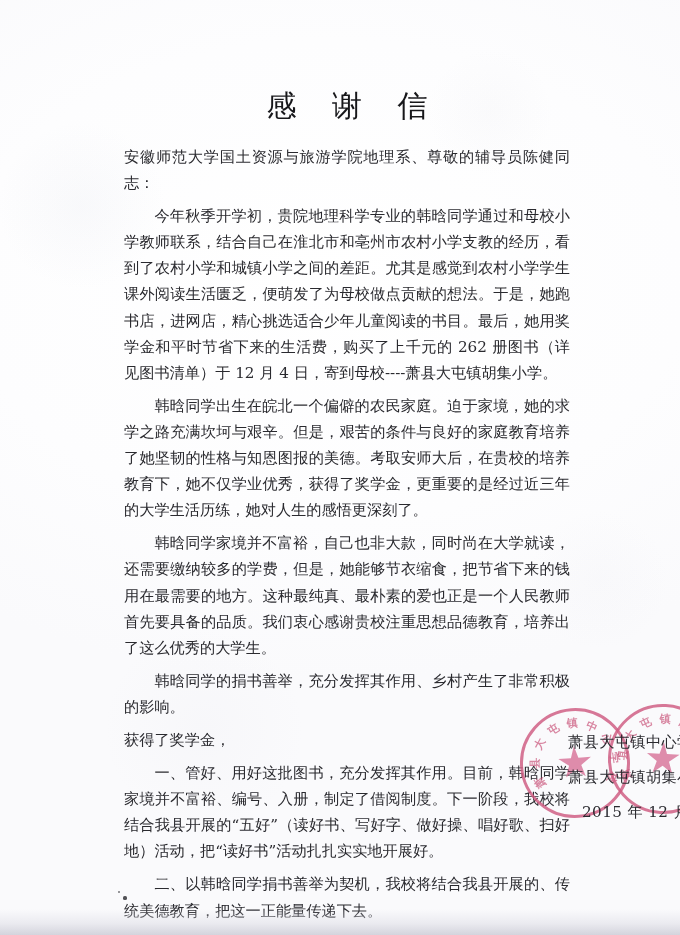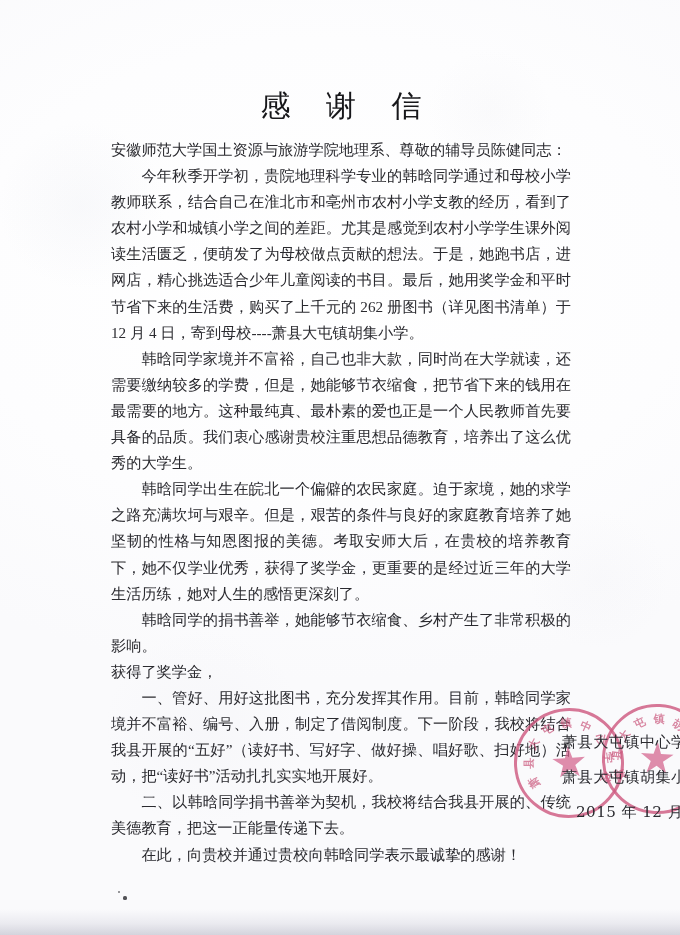--- a/index.html
+++ b/index.html
@@ -38,21 +38,21 @@
     position: absolute;
     left: 0; right: 0; bottom: 0;
     height: 26px;
     background: linear-gradient(180deg, rgba(228,228,234,0) 0%, rgba(222,222,230,.55) 55%, rgba(205,205,215,.85) 100%);
     pointer-events: none;
   }
 
   
   #content {
     position: absolute;
-    left: 110px;
+    left: 116px;
     top: 0;
     width: 462px;
     height: 935px;
   }
 
   #letter-title {
     position: absolute;
     top: 86px;
     left: 0;
     width: 462px;
@@ -70,23 +70,22 @@
     top: 137px;
     left: 1px;
     width: 460px;
     font-size: 15.2px;
     line-height: 26.1px;
     color: #2a2a2f;
     text-align: justify;
     text-justify: inter-character;
   }
   .para {
-    margin: 0;
+    margin: 7px;
     text-indent: 2em;
-    font-family: Liberation Serif, serif;
   }
   .para.flush { text-indent: 0; }
 
   
   #signature-block {
     position: absolute;
     left: 330px;
     top: 700px;
     width: 330px;
     height: 150px;
@@ -152,23 +151,23 @@
 <div id="page">
   <div id="scan-noise"></div>
 
   <div id="content">
 
     <div id="letter-title">感 谢 信</div>
 
     <div id="body-text">
         <p class="para flush">安徽师范大学国土资源与旅游学院地理系、尊敬的辅导员陈健同志：</p>
         <p class="para">今年秋季开学初，贵院地理科学专业的韩晗同学通过和母校小学教师联系，结合自己在淮北市和亳州市农村小学支教的经历，看到了农村小学和城镇小学之间的差距。尤其是感觉到农村小学学生课外阅读生活匮乏，便萌发了为母校做点贡献的想法。于是，她跑书店，进网店，精心挑选适合少年儿童阅读的书目。最后，她用奖学金和平时节省下来的生活费，购买了上千元的 262 册图书（详见图书清单）于 12 月 4 日，寄到母校----萧县大屯镇胡集小学。</p>
+        <p class="para">韩晗同学出生在皖北一个偏僻的农民家庭。迫于家境，她的求学之路充满坎坷与艰辛。但是，艰苦的条件与良好的家庭教育培养了她坚韧的性格与知恩图报的美德。考取安师大后，在贵校的培养教育下，她不仅学业优秀，获得了奖学金，更重要的是经过近三年的大学生活历练，她对人生的感悟更深刻了。</p>
         <p class="para">韩晗同学家境并不富裕，自己也非大款，同时尚在大学就读，还需要缴纳较多的学费，但是，她能够节衣缩食，把节省下来的钱用在最需要的地方。这种最纯真、最朴素的爱也正是一个人民教师首先要具备的品质。我们衷心感谢贵校注重思想品德教育，培养出了这么优秀的大学生。</p>
-        <p class="para">韩晗同学出生在皖北一个偏僻的农民家庭。迫于家境，她的求学之路充满坎坷与艰辛。但是，艰苦的条件与良好的家庭教育培养了她坚韧的性格与知恩图报的美德。考取安师大后，在贵校的培养教育下，她不仅学业优秀，获得了奖学金，更重要的是经过近三年的大学生活历练，她对人生的感悟更深刻了。</p>
-        <p class="para">韩晗同学的捐书善举，她能够节衣缩食、乡村产生了非常积极的影响。</p>
+        <p class="para">韩晗同学的捐书善举，充分发挥其作用、乡村产生了非常积极的影响。</p>
         <p class="para flush">获得了奖学金，</p>
         <p class="para">一、管好、用好这批图书，充分发挥其作用。目前，韩晗同学家境并不富裕、编号、入册，制定了借阅制度。下一阶段，我校将结合我县开展的“五好”（读好书、写好字、做好操、唱好歌、扫好地）活动，把“读好书”活动扎扎实实地开展好。</p>
         <p class="para">二、以韩晗同学捐书善举为契机，我校将结合我县开展的、传统美德教育，把这一正能量传递下去。</p>
         <p class="para">在此，向贵校并通过贵校向韩晗同学表示最诚挚的感谢！</p>
       </div>
 
     <div id="signature-block">
 
       <div class="seal" id="seal-left">
         <div class="seal-ring-text">

